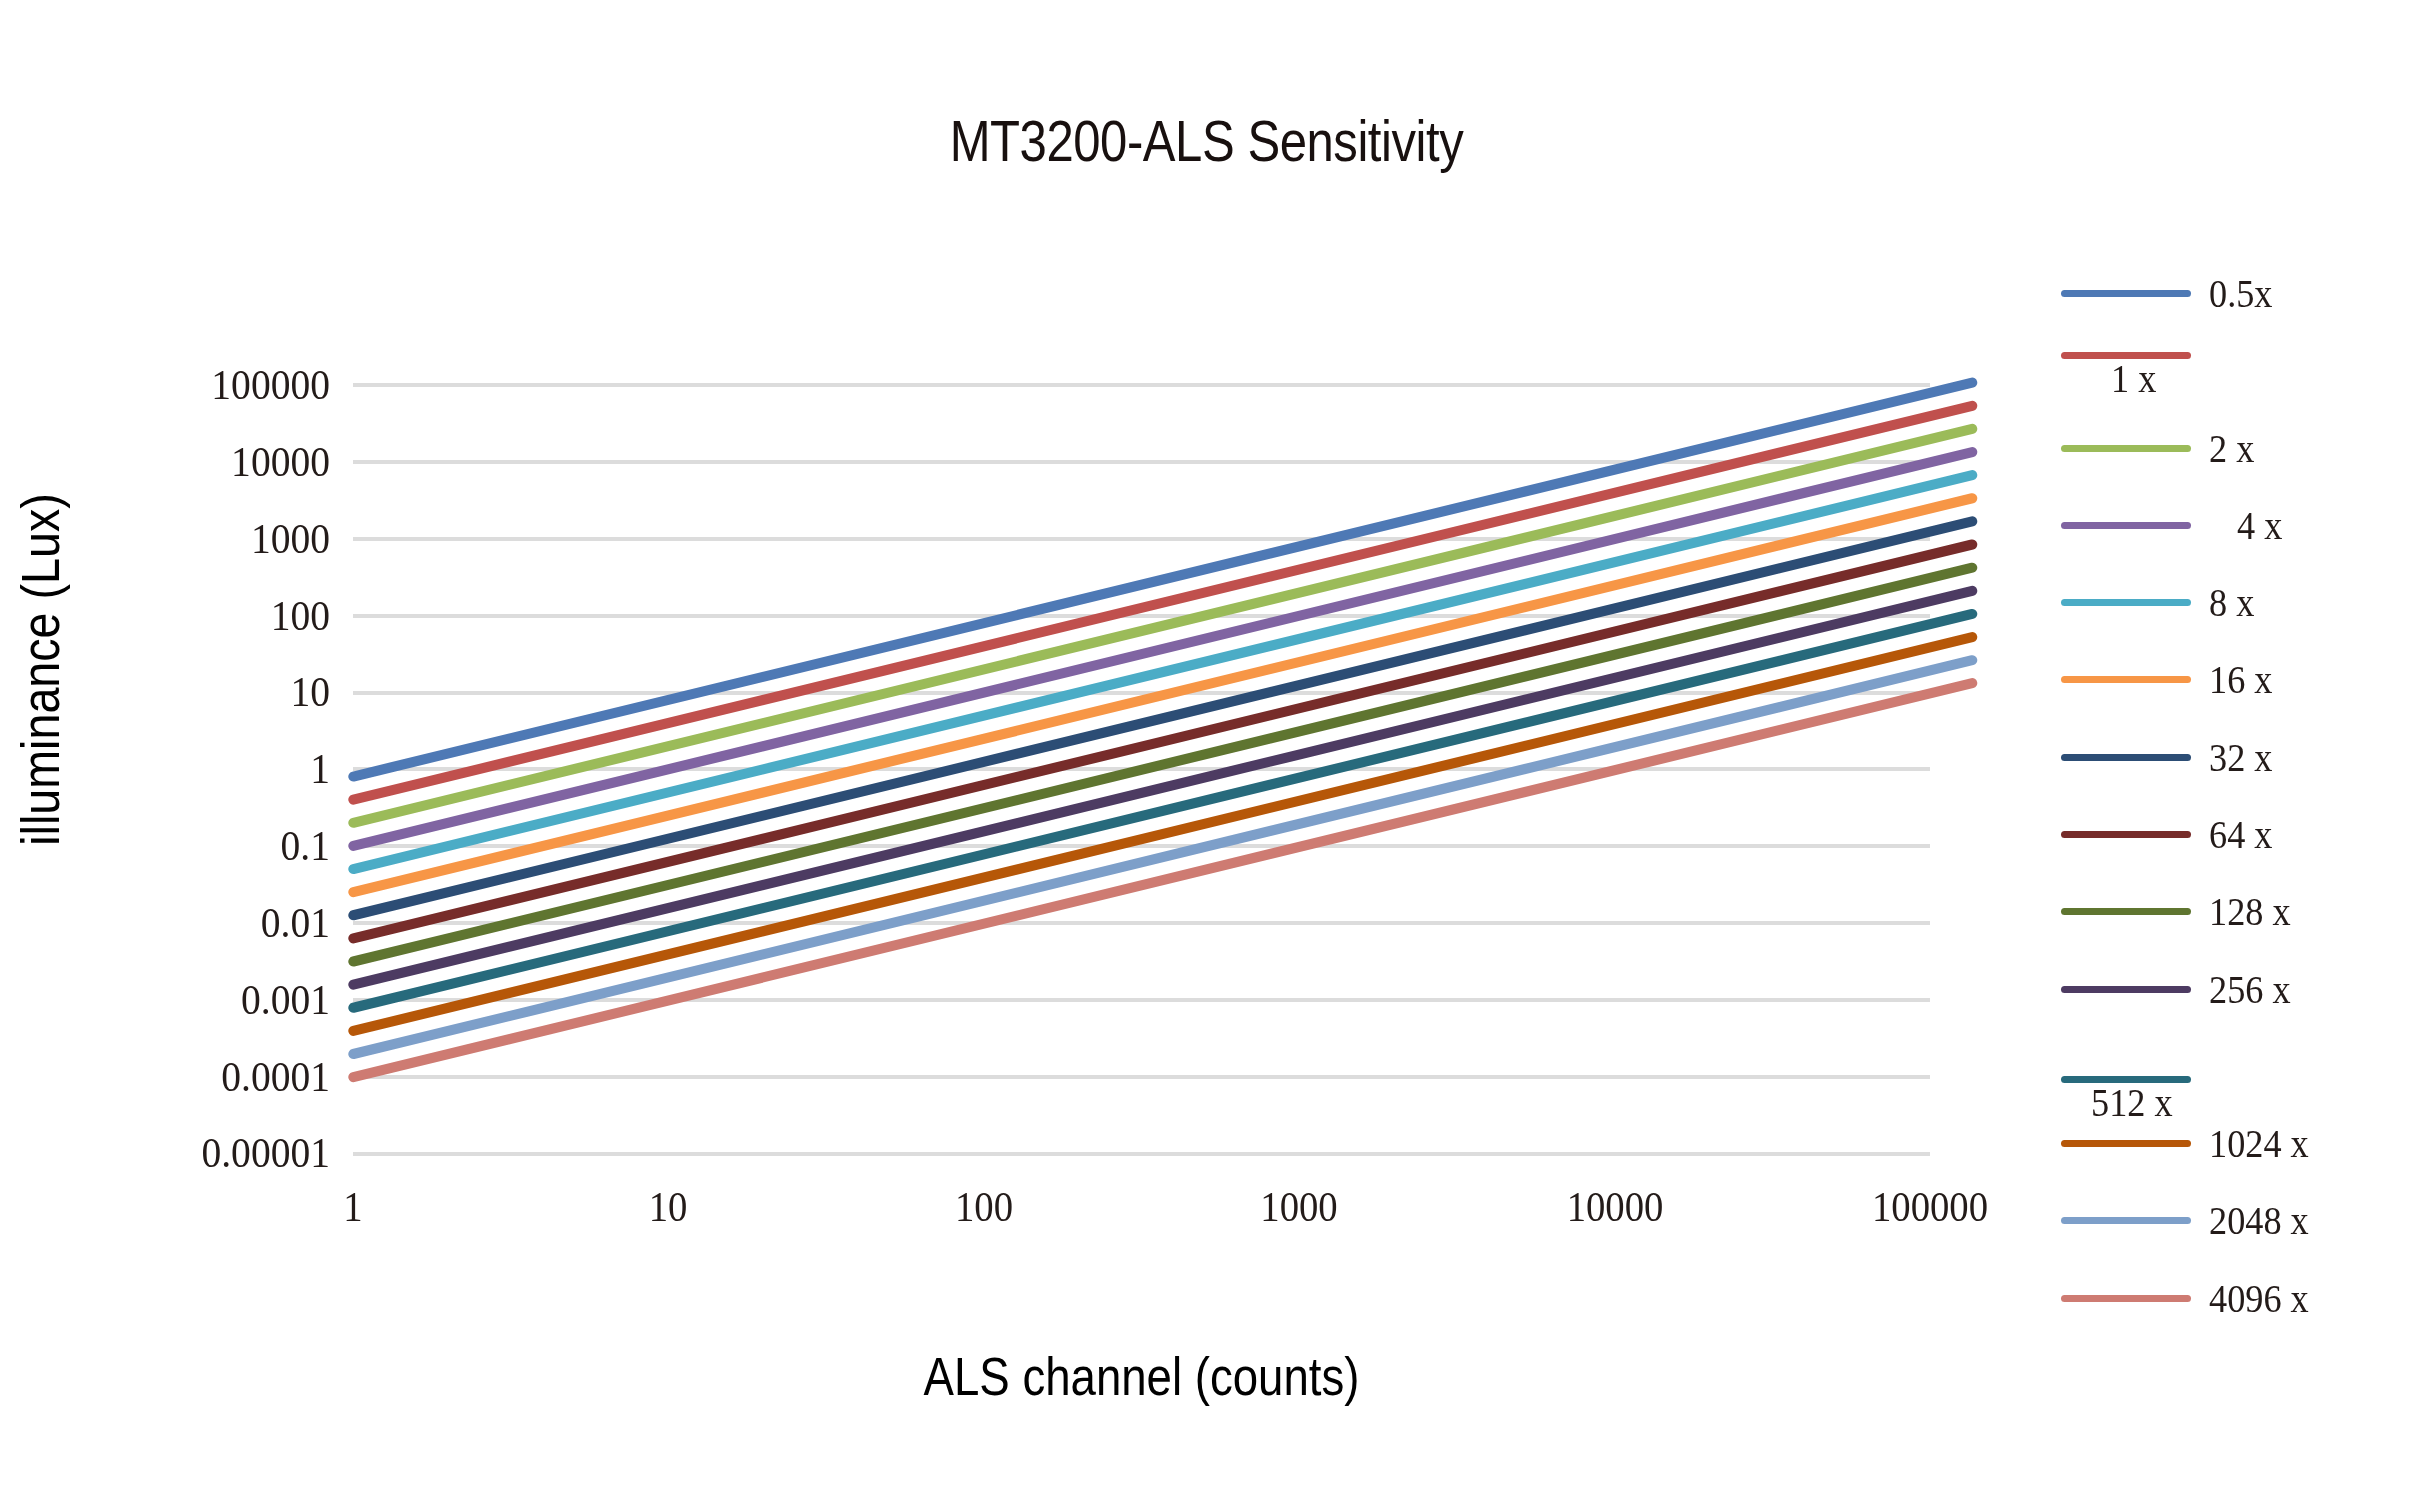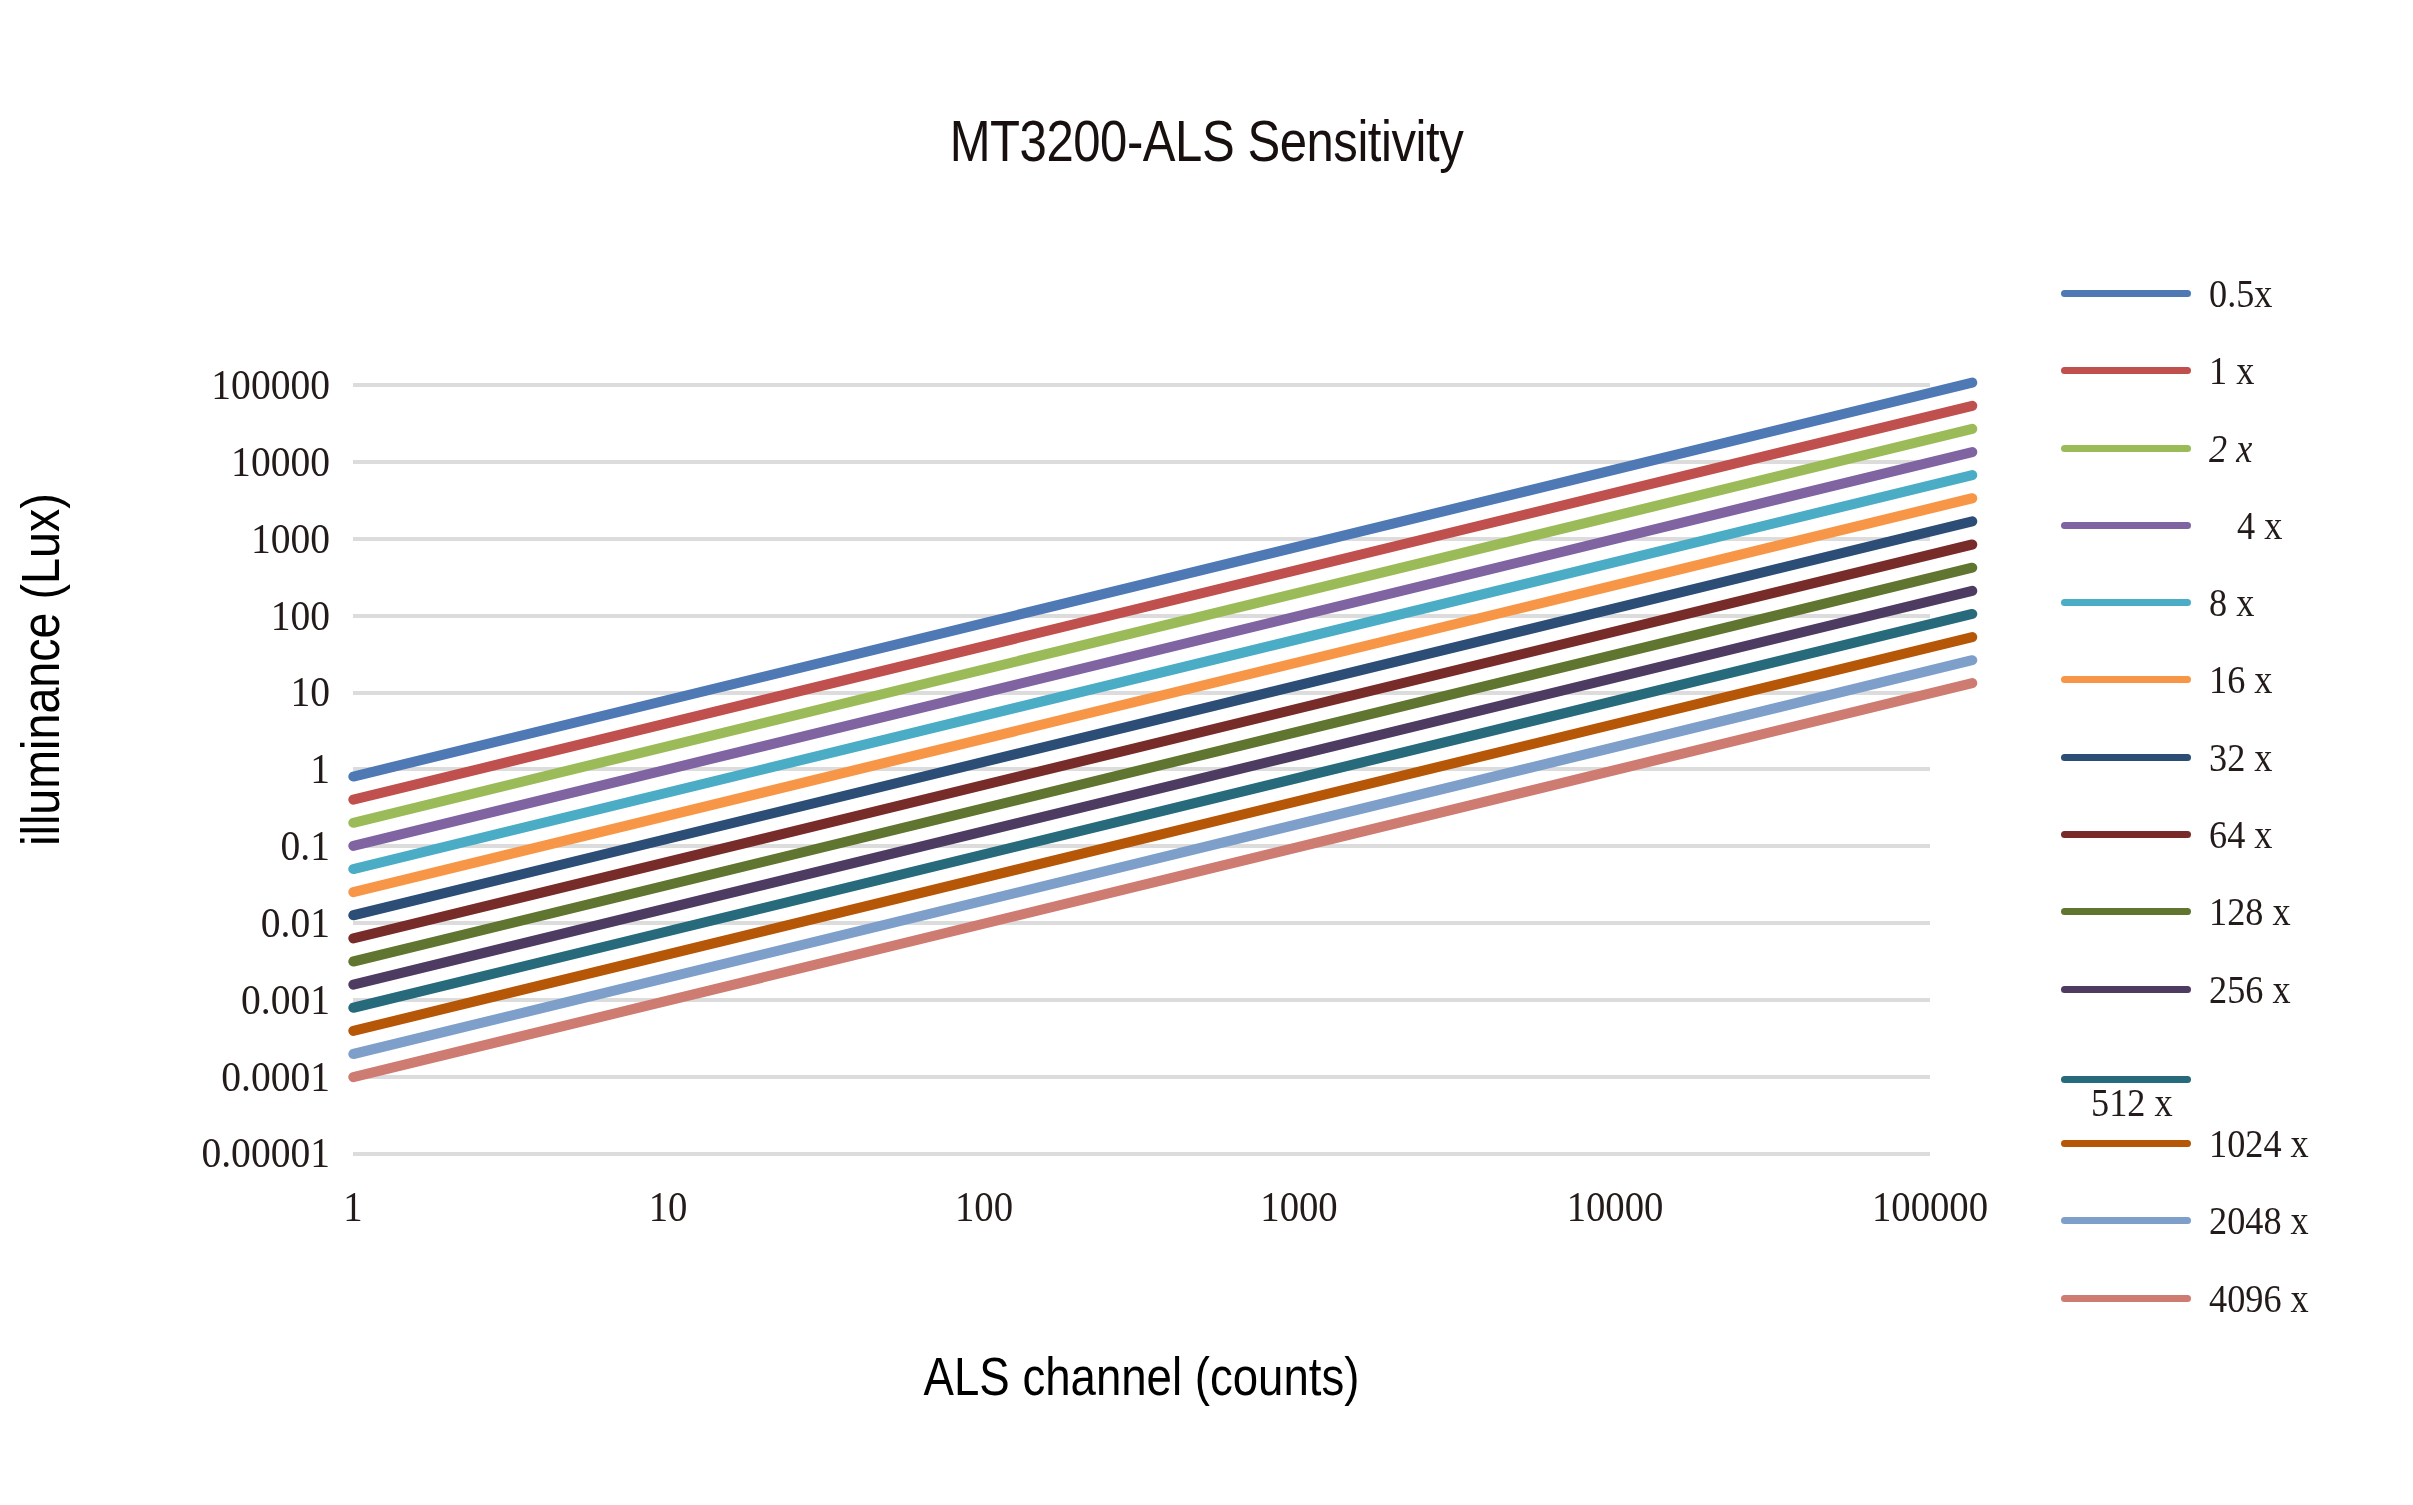--- a/index.html
+++ b/index.html
@@ -236,25 +236,25 @@
       <div class="xlabel" style="left: 1577px;">100000</div>
     </div>
 
   <div id="x-axis-title">ALS channel (counts)</div>
 
   <div id="legend">
       <div class="legend-item" style="top: 0px;">
         <div class="legend-swatch" style="background: rgb(78, 121, 181);"></div>
         <div class="legend-label">0.5x</div>
       </div>
-      <div class="legend-item" style="top: 77px;">
+      <div class="legend-item" style="top: 77px; flex-direction: column;">
         <div class="legend-swatch" style="background: rgb(192, 80, 77);"></div>
         <div class="legend-label">1 x</div>
       </div>
-      <div class="legend-item" style="top: 155px; font-style: italic;">
+      <div class="legend-item" style="top: 155px;">
         <div class="legend-swatch" style="background: rgb(155, 187, 89);"></div>
         <div class="legend-label">2 x</div>
       </div>
       <div class="legend-item" style="top: 232px; gap: 28px;">
         <div class="legend-swatch" style="background: rgb(128, 100, 162);"></div>
         <div class="legend-label">4 x</div>
       </div>
       <div class="legend-item" style="top: 309px;">
         <div class="legend-swatch" style="background: rgb(75, 172, 198);"></div>
         <div class="legend-label">8 x</div>

